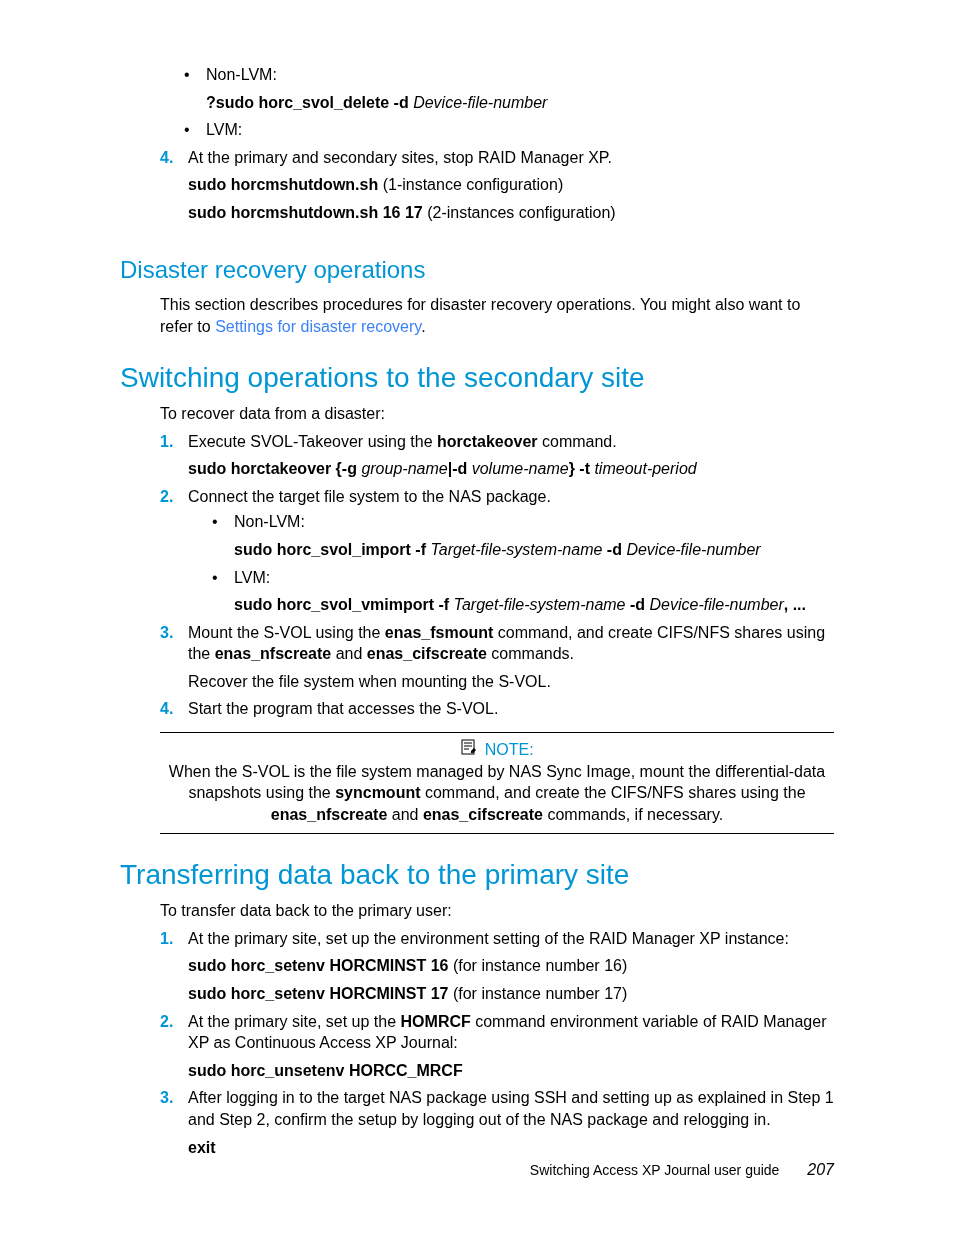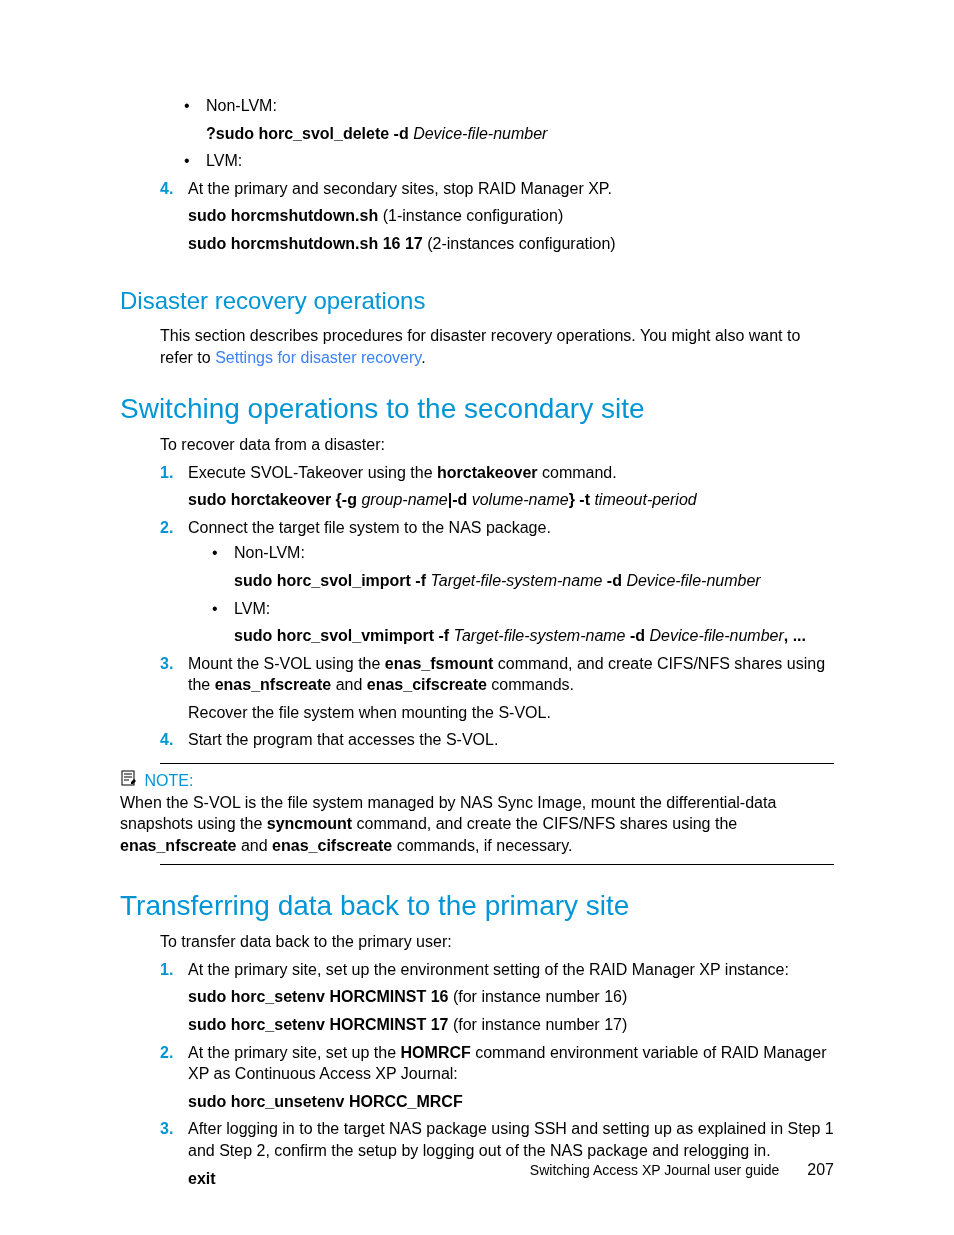--- a/index.html
+++ b/index.html
@@ -10,21 +10,21 @@
     height: 1235px;
     font-family: "Futura", "Trebuchet MS", Arial, sans-serif;
     color: #000;
     background: #fff;
   }
   .page {
     position: relative;
     width: 954px;
     height: 1235px;
     box-sizing: border-box;
-    padding: 89px 120px 60px 120px;
+    padding: 58px 120px 60px 120px;
   }
   .content {
     font-size: 16px;
     line-height: 1.35;
   }
   ul.bullets {
     list-style: none;
     margin: 0 0 0 24px;
     padding: 0;
   }
@@ -73,20 +73,22 @@
   }
   .intro {
     margin-left: 40px;
     margin-bottom: 6px;
   }
   .note-rule {
     border-top: 1px solid #000;
     margin: 12px 0 6px 40px;
   }
   .note-block {
+    margin-left: 40px;
+    text-align: center;
   }
   .note-head {
     color: #0096d6;
     font-weight: normal;
     font-size: 16px;
   }
   .note-icon {
     display: inline-block;
     width: 18px;
     text-align: center;
@@ -98,20 +100,21 @@
   }
   .footer {
     position: absolute;
     bottom: 56px;
     right: 120px;
     font-size: 14px;
   }
   .pagenum {
     margin-left: 24px;
     font-size: 16px;
+    font-style: italic;
   }
   a.link { color: #3b82f6; text-decoration: none; }
   b { font-weight: bold; }
   i { font-style: italic; }
 </style>
 </head>
 <body>
 
 <div class="page">
   <div class="content">

